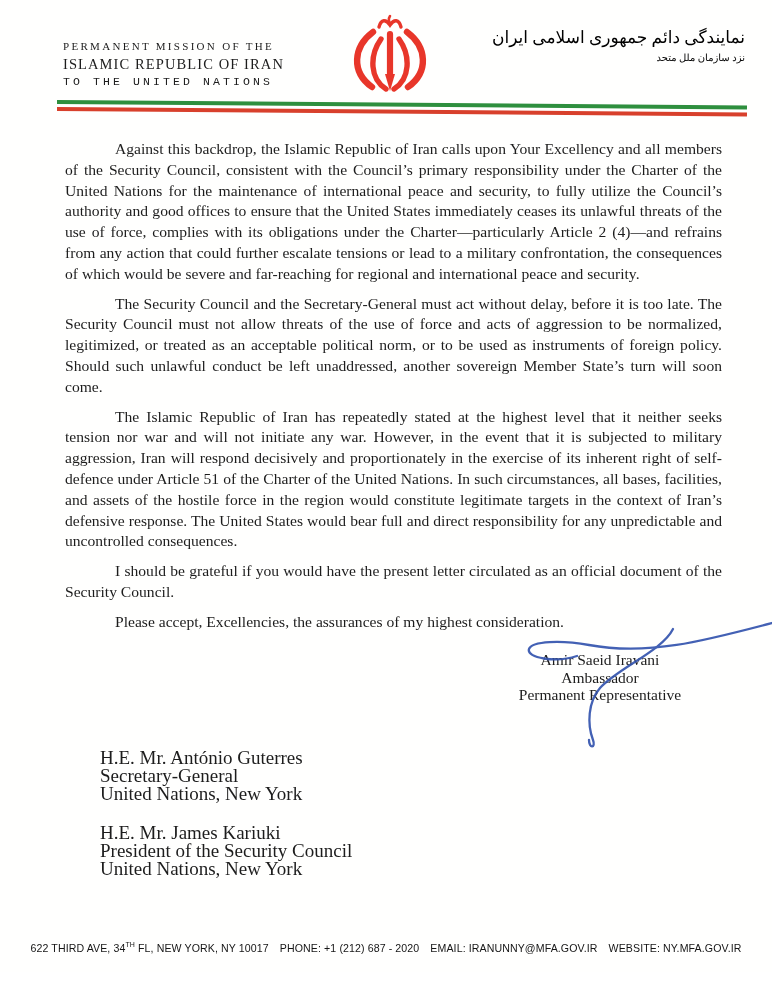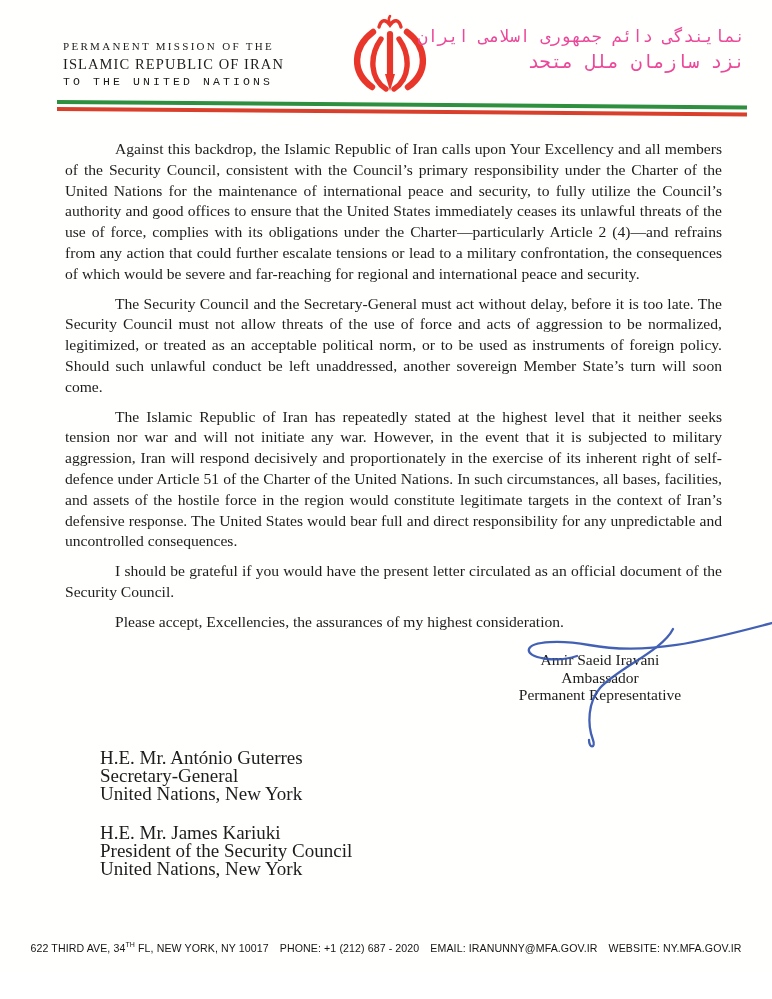--- a/index.html
+++ b/index.html
@@ -17,25 +17,25 @@
   .header-left { position: absolute; left: 63px; top: 41px; line-height: 1; }
   .mission-line1 { font-size: 11px;   letter-spacing: 2.3px; margin-bottom: 5px; white-space: nowrap; }
   .mission-line2 { font-size: 14.5px; letter-spacing: 1.1px; font-weight: normal; margin-bottom: 4px; white-space: nowrap; }
   .mission-line3 { font-size: 11.5px; letter-spacing: 3.1px; white-space: nowrap; font-family: Liberation Mono, monospace; }
 
   .emblem { position: absolute; left: 337px; top: 14px; width: 106px; height: 78px; }
 
   .header-persian {
     position: absolute; right: 27px; top: 26px;
     text-align: right; direction: rtl;
-    font-family: Liberation Mono, monospace;
-    color: #ec4899;
+    font-family: Liberation Serif, serif;
+    color: #000000;
   }
   .persian-line1 { font-size: 17px; line-height: 1.45; }
-  .persian-line2 { font-size: 19px; padding-left: 42px; line-height: 1.3; }
+  .persian-line2 { font-size: 10px; padding-left: 42px; line-height: 1.3; }
 
   .rule { position: absolute; left: 57px; width: 690px; transform-origin: left center; }
   .rule-green { top: 100px; height: 3.6px; background: #2e8f3e; transform: rotate(0.45deg); }
   .rule-red   { top: 107px; height: 3.6px; background: #d8402c; transform: rotate(0.45deg); }
 
   
   .body-text {
     position: absolute; left: 65px; top: 139px; width: 657px;
     font-size: 15.6px; line-height: 20.8px;
     text-align: justify;

